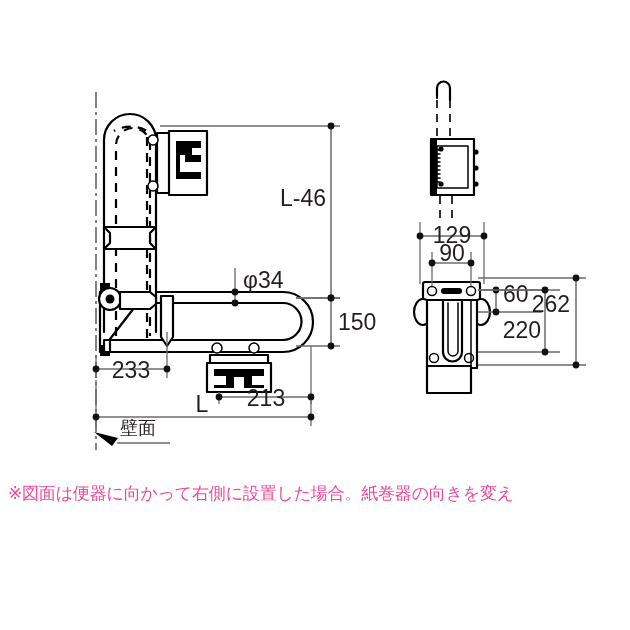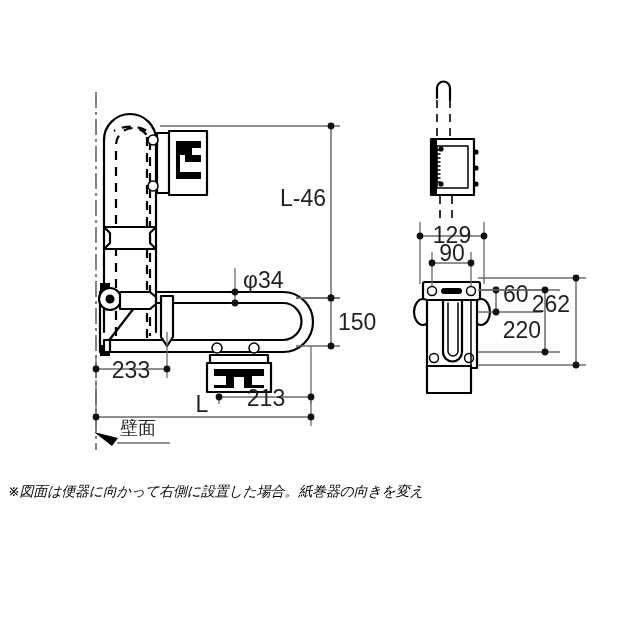--- a/index.html
+++ b/index.html
@@ -27,25 +27,24 @@
     width: 630px;
     height: 630px;
     display: block;
   }
   .note-block {
     position: absolute;
     left: 8px;
     top: 481px;
     width: 614px;
     font-family: "DejaVu Sans", "Liberation Sans", sans-serif;
-    font-size: 14px;
+    font-size: 17px;
     line-height: 1.5;
     letter-spacing: -0.2px;
-    color: #000000;
-    font-style: italic;
+    color: #ec4899;
   }
   .note-line {
     white-space: nowrap;
   }
   .note-line.indent {
     padding-left: 19px;
   }
   
   .solid {
     fill: none;

